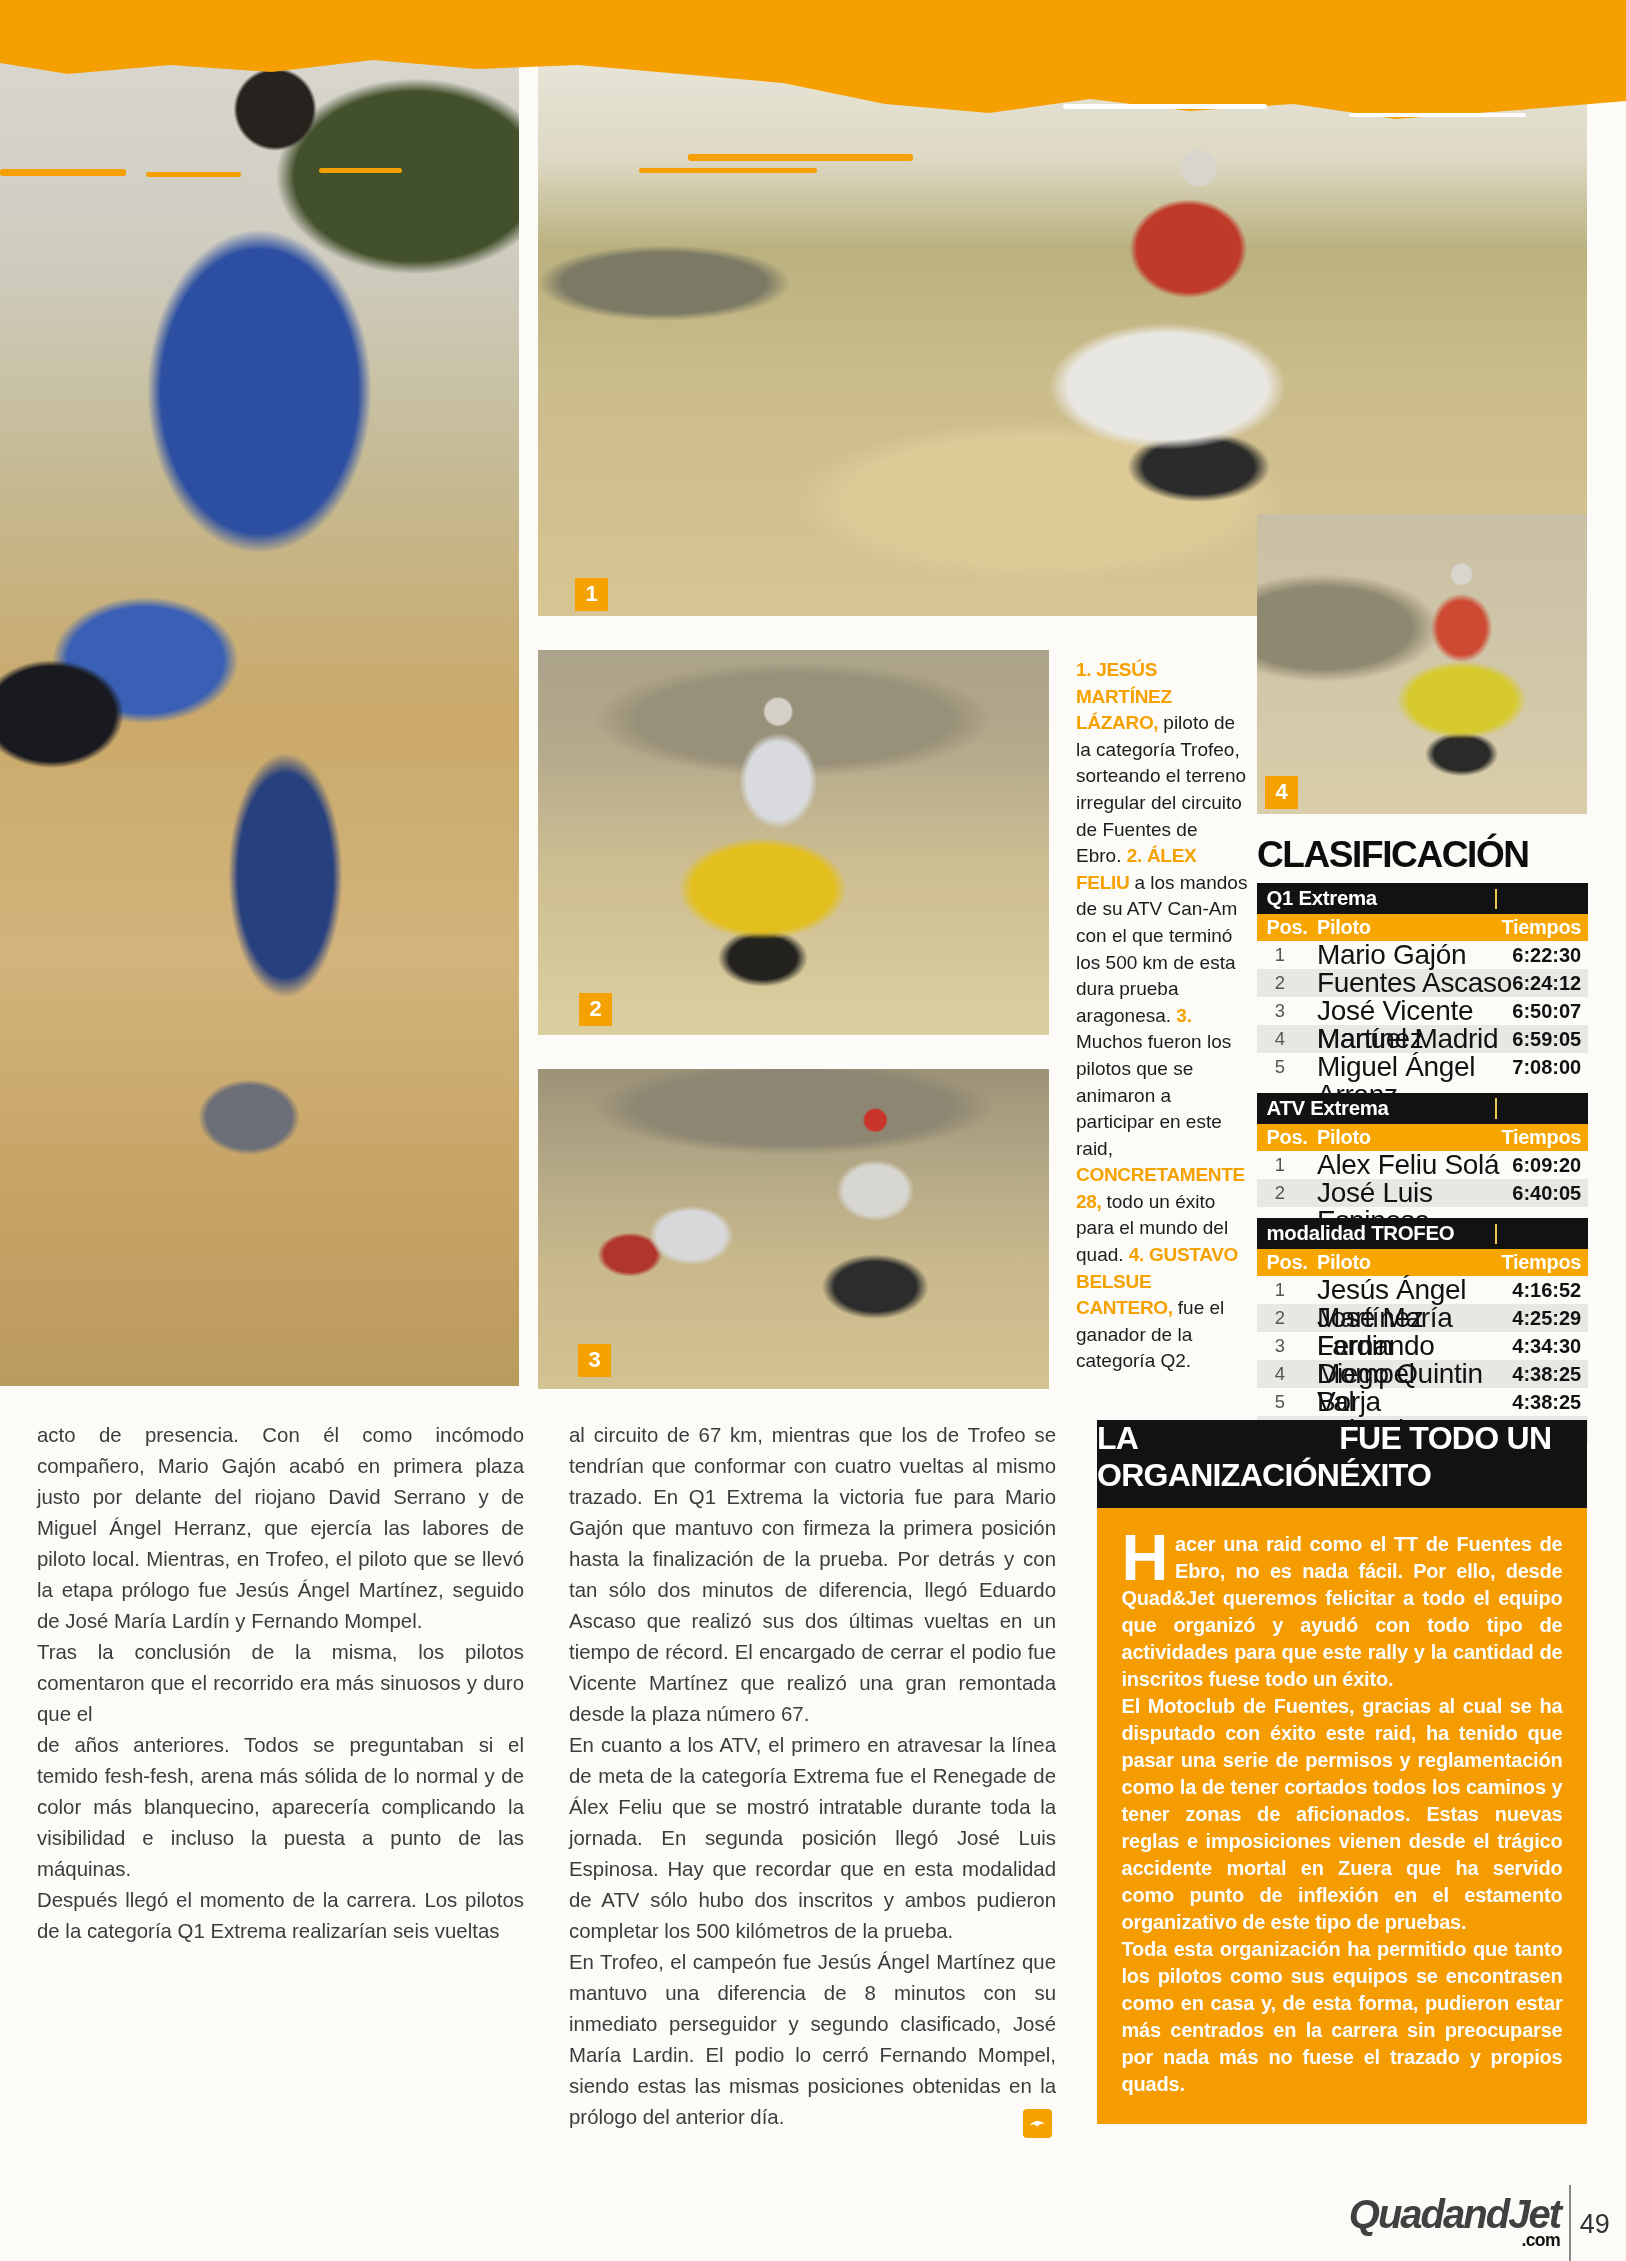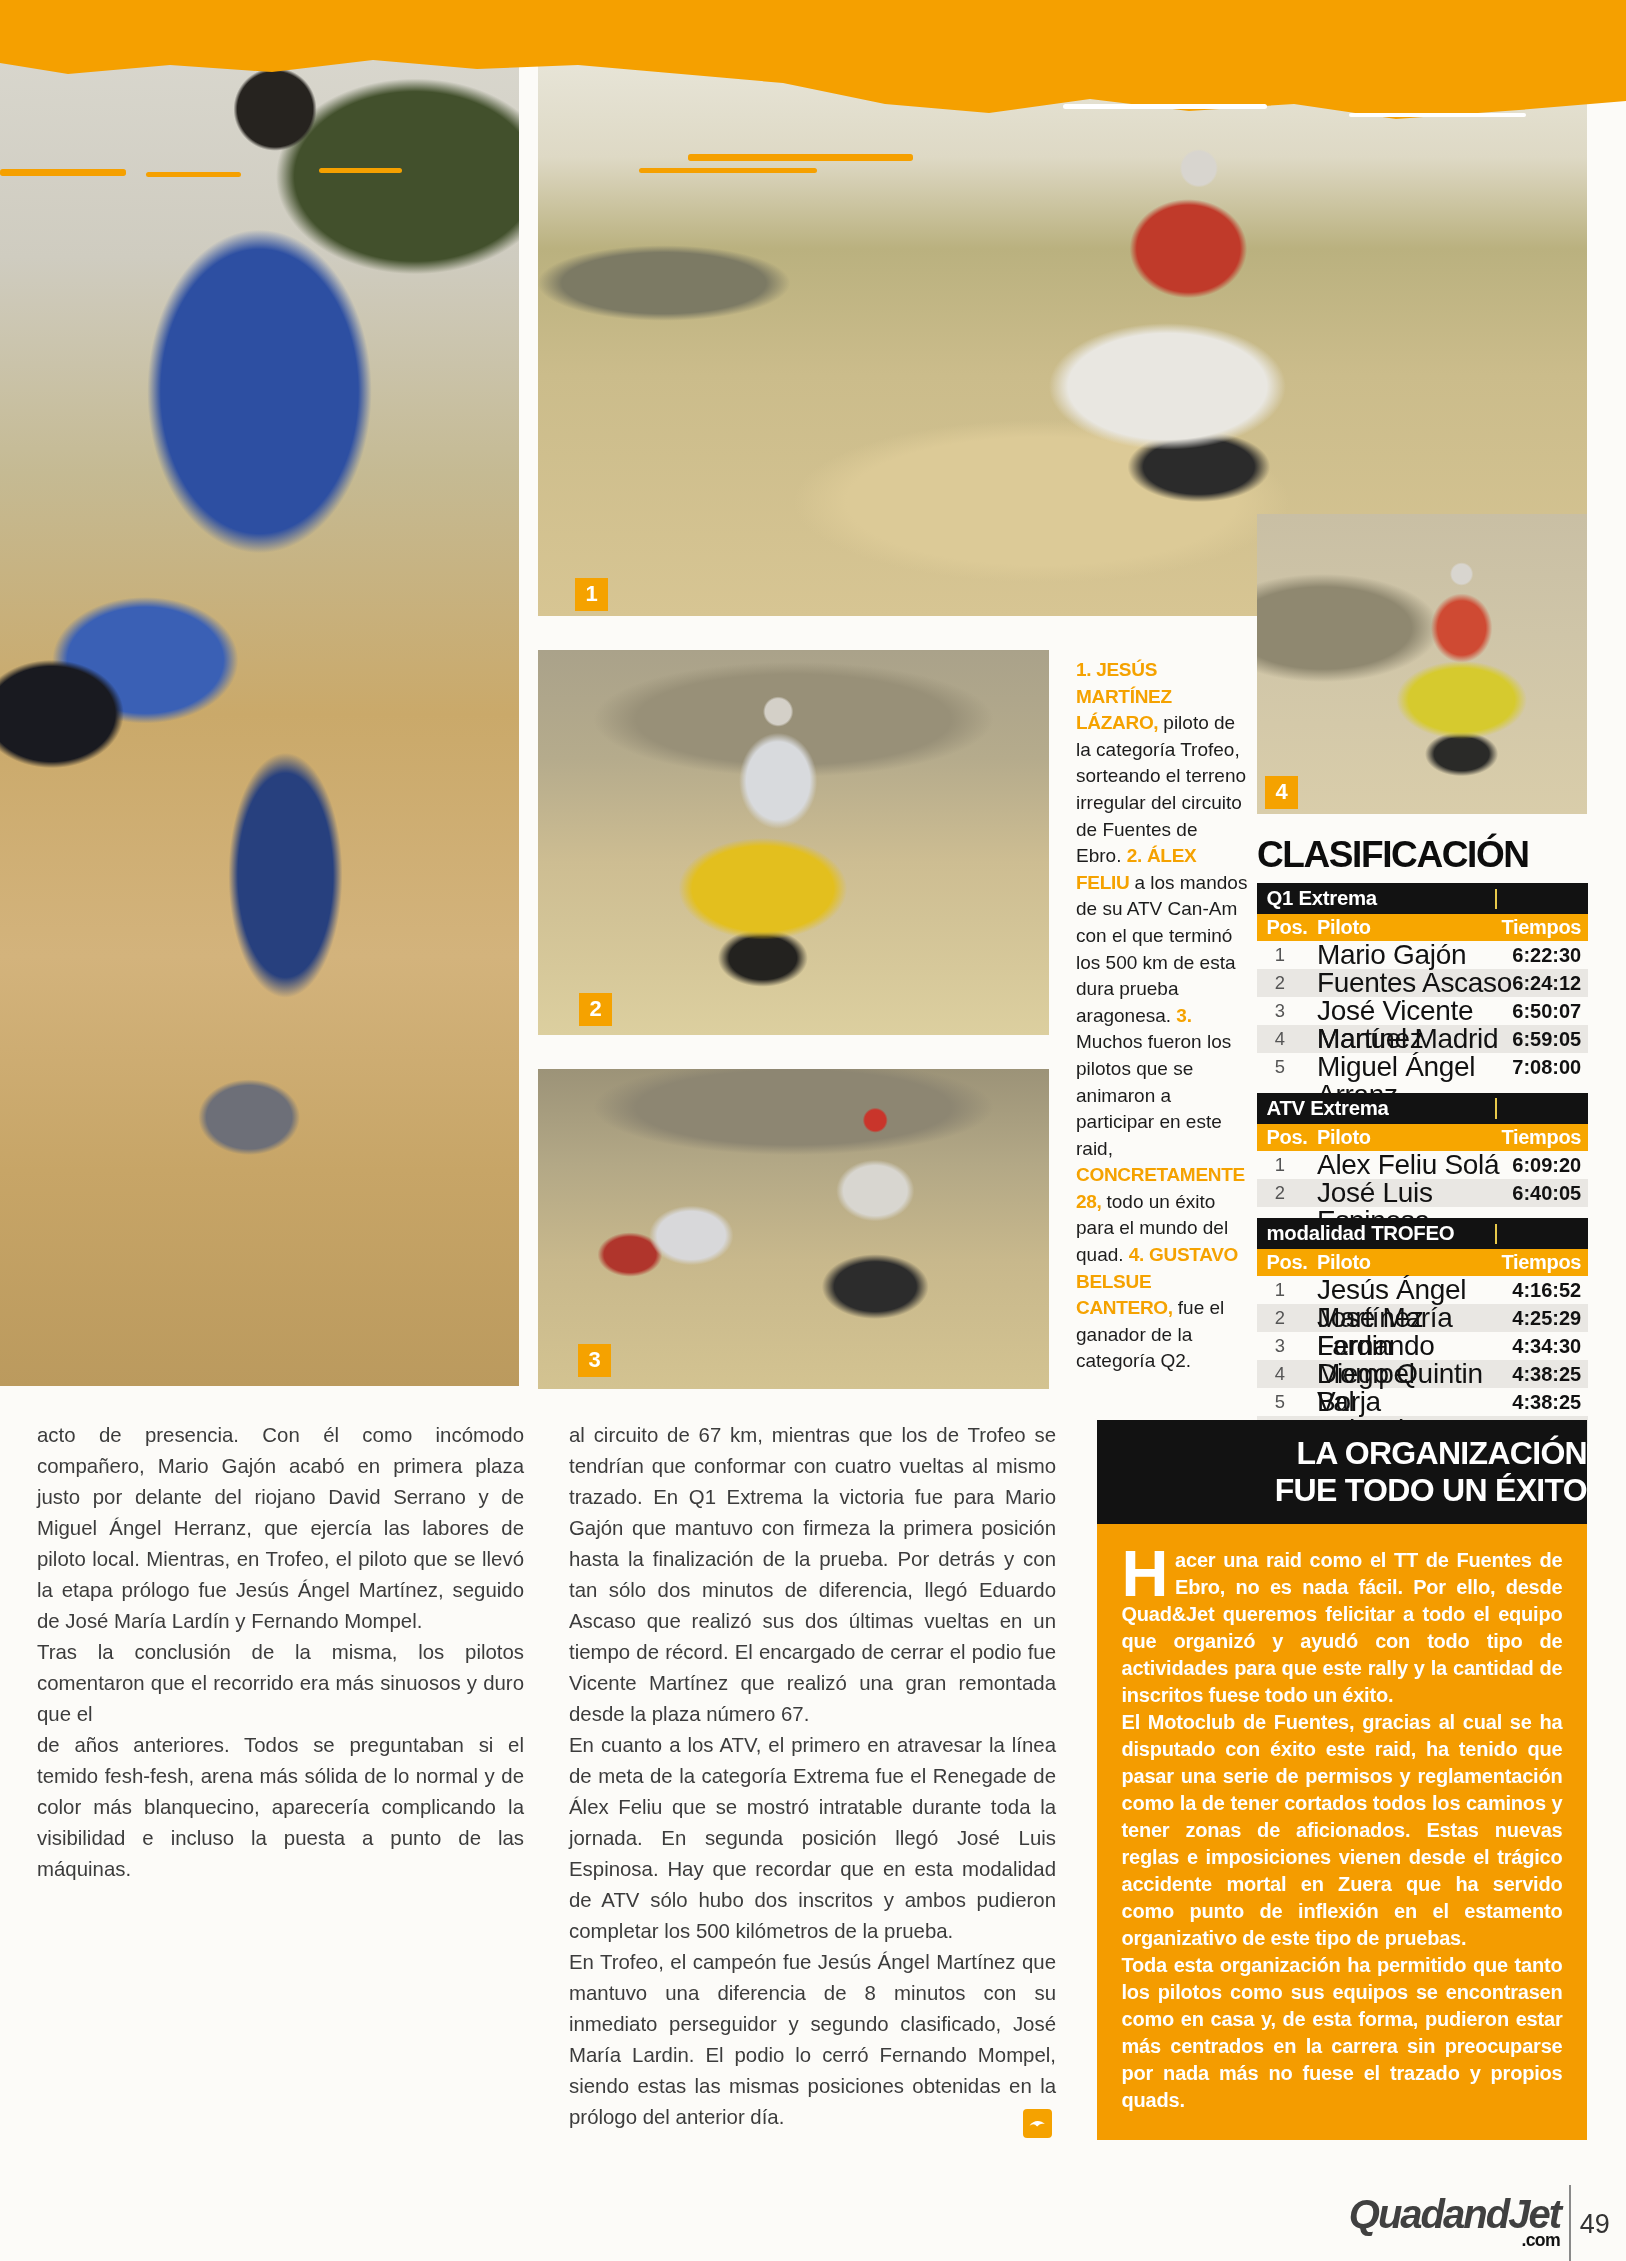--- a/index.html
+++ b/index.html
@@ -120,22 +120,22 @@
     font-size:34px;line-height:42px;font-weight:bold;color:#f2953c;
     letter-spacing:-0.7px;text-align:left;margin:19px 0 20.4px 0;
   }
   .end-icon{
     position:absolute;left:1023px;top:2109px;width:29px;height:29px;border-radius:4.1px;
     background:#f5a200;display:flex;align-items:center;justify-content:center;
   }
   
   .obox{position:absolute;left:1097px;top:1420px;width:490px;height:723px;}
   .obox-head{
-    height:104px;background:#121212;display:flex;flex-direction:column;
-    align-items:flex-end;justify-content:center;
+    height:88px;background:#121212;display:flex;flex-direction:row;
+    align-items:flex-start;justify-content:center;
   }
   .obox-head div{color:#fff;font-size:32px;line-height:37px;font-weight:bold;letter-spacing:-0.7px;}
   .obox-body{
     height:616px;box-sizing:border-box;background:#f49c00;padding:23px 24.5px 20.4px 24.5px;
     color:#fff;font-weight:bold;font-size:20px;line-height:27px;text-align:justify;letter-spacing:-0.2px;
   }
   .obox-body p{margin:0;}
   .dropcap{float:left;font-size:65px;line-height:53px;padding-right:6.8px;font-weight:bold;}
   
   .footer{position:absolute;right:16.3px;top:2185px;display:flex;align-items:flex-start;}
@@ -280,20 +280,21 @@
             <span class="ttime">6:05:51</span>
           </div>
       </div>
     </div>
   </div>
 
   <div class="col col1">
     <p>acto de presencia. Con él como incómodo compañero, Mario Gajón acabó en primera plaza justo por delante del riojano David Serrano y de Miguel Ángel Herranz, que ejercía las labores de piloto local. Mientras, en Trofeo, el piloto que se llevó la etapa prólogo fue Jesús Ángel Martínez, seguido de José María Lardín y Fernando Mompel.</p>
     <p>Tras la conclusión de la misma, los pilotos comentaron que el recorrido era más sinuosos y duro que el</p>
     <p>de años anteriores. Todos se preguntaban si el temido fesh-fesh, arena más sólida de lo normal y de color más blanquecino, aparecería complicando la visibilidad e incluso la puesta a punto de las máquinas.</p>
+    <p>Después llegó el momento de la carrera. Los pilotos de la categoría Q1 Extrema realizarían seis vueltas</p>
   </div>
 
   <div class="col col2">
     <p>al circuito de 67 km, mientras que los de Trofeo se tendrían que conformar con cuatro vueltas al mismo trazado. En Q1 Extrema la victoria fue para Mario Gajón que mantuvo con firmeza la primera posición hasta la finalización de la prueba. Por detrás y con tan sólo dos minutos de diferencia, llegó Eduardo Ascaso que realizó sus dos últimas vueltas en un tiempo de récord. El encargado de cerrar el podio fue Vicente Martínez que realizó una gran remontada desde la plaza número 67.</p>
     <p>En cuanto a los ATV, el primero en atravesar la línea de meta de la categoría Extrema fue el Renegade de Álex Feliu que se mostró intratable durante toda la jornada. En segunda posición llegó José Luis Espinosa. Hay que recordar que en esta modalidad de ATV sólo hubo dos inscritos y ambos pudieron completar los 500 kilómetros de la prueba.</p>
     <p>En Trofeo, el campeón fue Jesús Ángel Martínez que mantuvo una diferencia de 8 minutos con su inmediato perseguidor y segundo clasificado, José María Lardin. El podio lo cerró Fernando Mompel, siendo estas las mismas posiciones obtenidas en la prólogo del anterior día.</p>
   </div>
 
   <div class="end-icon">
     <svg width="20.4" height="20.4" viewBox="0 0 24 24">

